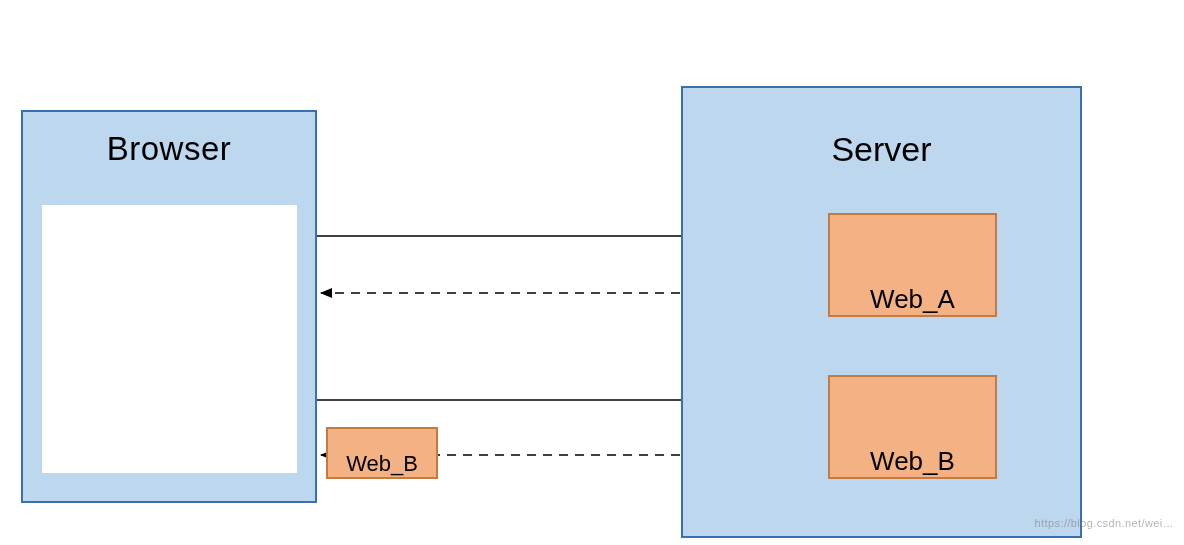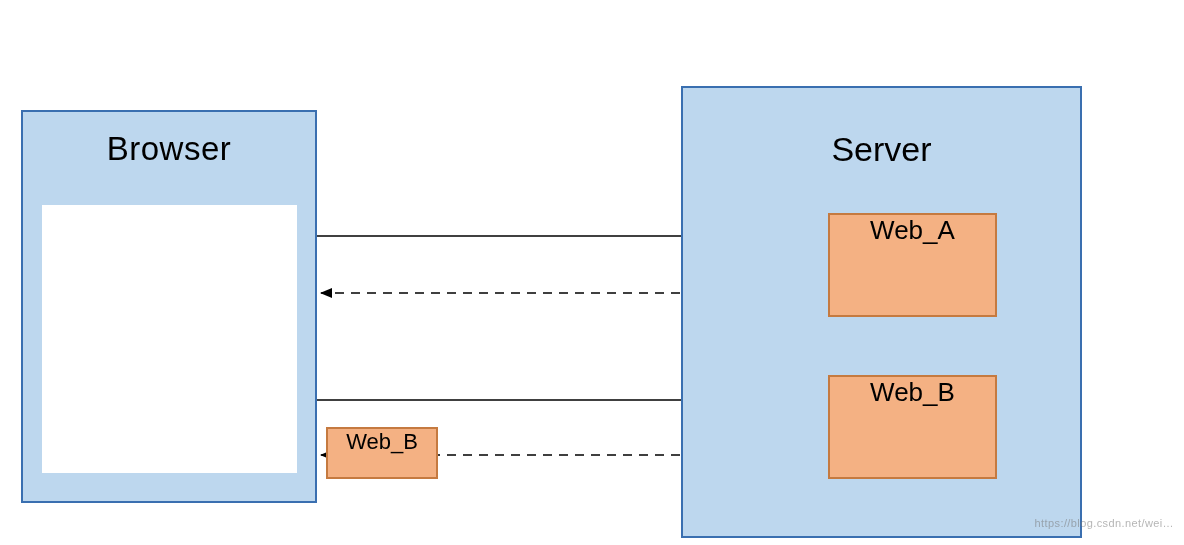--- a/index.html
+++ b/index.html
@@ -63,21 +63,21 @@
     margin-top: 22px;
   }
   .web-box {
     position: absolute;
     background: #F4B183;
     border: 2px solid #C57A40;
     box-sizing: border-box;
     text-align: center;
     font-size: 26px;
     display: flex;
-    align-items: flex-start;
+    align-items: flex-end;
     justify-content: center;
   }
   .web-a {
     left: 828px;
     top: 213px;
     width: 169px;
     height: 104px;
   }
   .web-b-server {
     left: 828px;

